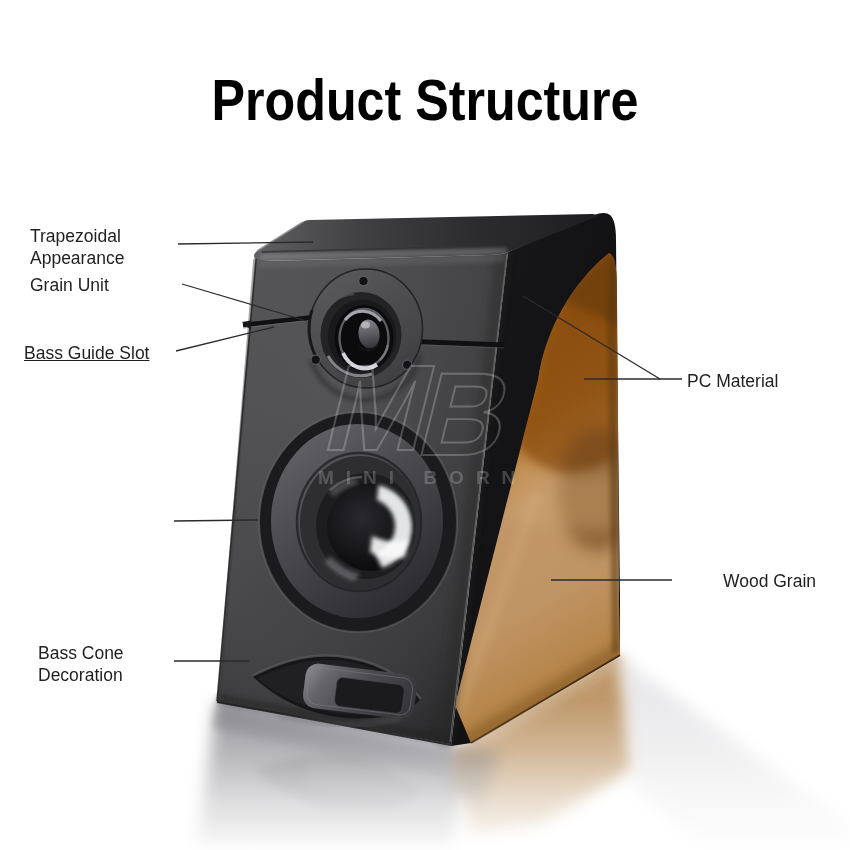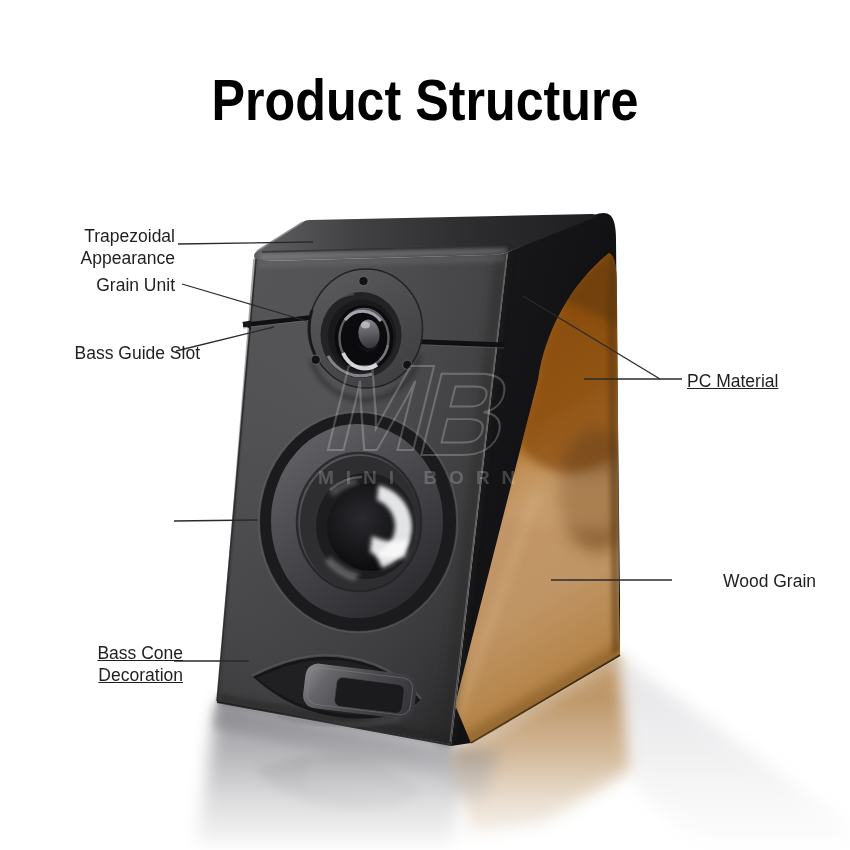--- a/index.html
+++ b/index.html
@@ -1,18 +1,18 @@
 <!DOCTYPE html>
 <html><head>
 <meta charset="utf-8">
 <style>
   html,body{margin:0;padding:0;background:#fff;}
   #page{position:relative;width:850px;height:850px;background:#fff;overflow:hidden;
         font-family:"Liberation Sans", sans-serif;padding-left:24px;}
-  .lbl{position:absolute;color:#1f1f1f;font-size:17.5px;line-height:22px;text-align:right;}
+  .lbl{position:absolute;color:#1f1f1f;font-size:17.5px;line-height:22px;text-align:left;}
   #title{position:absolute;left:0;top:66px;width:850px;text-align:center;color:#000;
          font-weight:bold;font-size:58px;letter-spacing:0px;transform:scaleX(0.866);}
 </style>
 </head>
 <body>
 <div id="page">
   <div id="title">Product Structure</div>
 
   <svg width="850" height="850" viewBox="0 0 850 850" style="position:absolute;left:0;top:0;">
     <defs>
@@ -222,17 +222,17 @@
       <line x1="174" y1="521" x2="258" y2="520"></line>
       <line x1="174" y1="661" x2="249" y2="661"></line>
       <line x1="584" y1="379" x2="682" y2="379"></line>
       <line x1="523" y1="296" x2="660" y2="379"></line>
       <line x1="551" y1="580" x2="672" y2="580"></line>
     </g>
   </svg>
 
   <div class="lbl" style="left:30px;top:225px;width:145px;">Trapezoidal<br>Appearance</div>
   <div class="lbl" style="left:30px;top:274px;width:145px;">Grain Unit</div>
-  <div class="lbl" style="left:32px;top:342px;width:168px;">Bass Guide Slot</div>
-  <div class="lbl" style="left:38px;top:642px;width:145px;text-decoration:underline;">Bass Cone<br>Decoration</div>
-  <div class="lbl" style="left:687px;top:370px;width:150px;text-align:left;text-decoration:underline;">PC Material</div>
+  <div class="lbl" style="left:24px;top:342px;width:168px;text-decoration:underline;">Bass Guide Slot</div>
+  <div class="lbl" style="left:38px;top:642px;width:145px;">Bass Cone<br>Decoration</div>
+  <div class="lbl" style="left:687px;top:370px;width:150px;text-align:left;">PC Material</div>
   <div class="lbl" style="left:687px;top:570px;width:150px;text-align:left;margin-left:36px;">Wood Grain</div>
 </div>
 
 </body></html>

